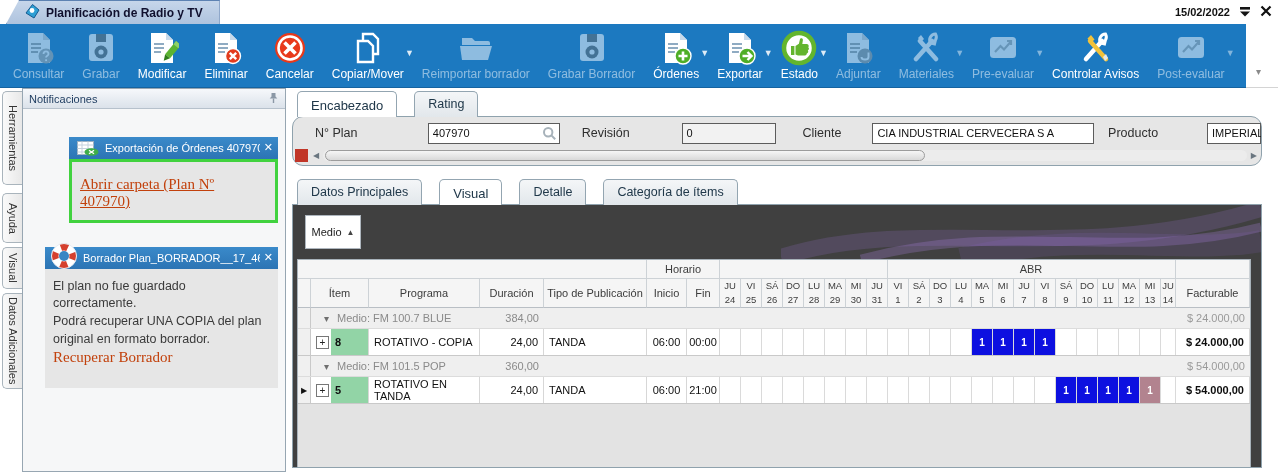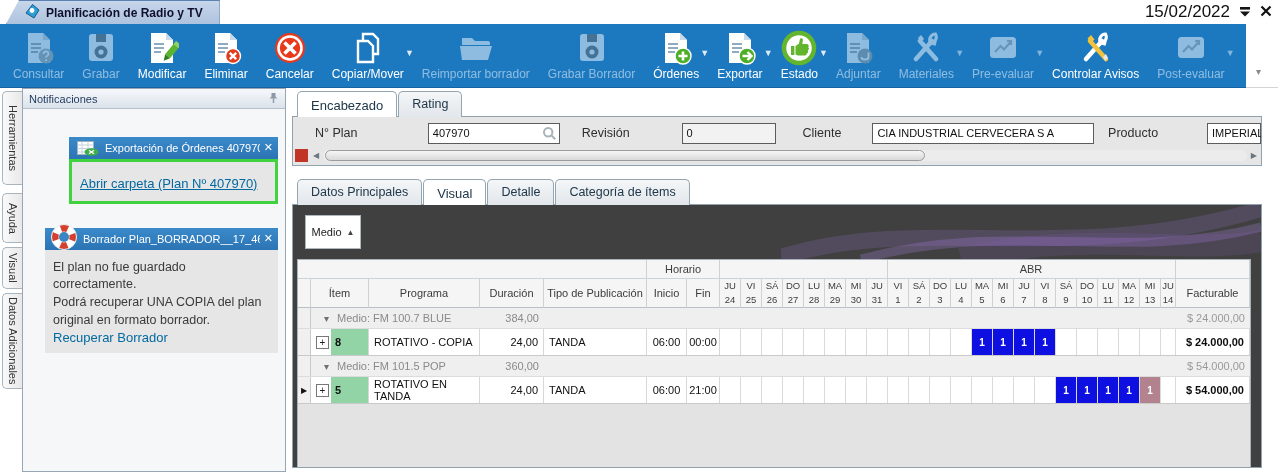--- a/index.html
+++ b/index.html
@@ -6,21 +6,21 @@
   html,body { width:1278px; height:472px; overflow:hidden; background:#fff;
     font-family:"Liberation Sans","DejaVu Sans",sans-serif; }
   .window { position:relative; width:1278px; height:472px; background:#fff; }
 
   
   .titlebar { position:absolute; left:0; top:0; width:1278px; height:24px; background:#fff; }
   .title-tab { position:absolute; left:6px; top:0; height:24px; display:flex; align-items:center; gap:6px;
     padding:0 16px 0 18px; background:linear-gradient(#c6d6ea,#aec3de); border:1px solid #5d82b2; border-bottom:none;
     clip-path:polygon(13px 0, 100% 0, 100% 100%, 0 100%); font-weight:bold; font-size:12px; color:#10102e; }
   .titlebar-right { position:absolute; right:6px; top:0; height:24px; display:flex; align-items:center; gap:9px; }
-  .date-display { font-size:17px; font-weight:normal; color:#111; }
+  .date-display { font-size:11px; font-weight:bold; color:#111; }
 
   
   .toolbar { position:absolute; left:0; top:24px; width:1246px; height:64px; background:#1c79c0;
     border-bottom:1px solid #1563a0; display:flex; align-items:stretch; padding:2px 0 0 4px; }
   .toolbar-overflow { position:absolute; left:1246px; top:24px; width:32px; height:64px; background:#fff;
     border-bottom:1px solid #d4d4d4; }
   .toolbar-overflow .ovf { position:absolute; left:10px; top:42px; color:#8a8a8a; font-size:10px; }
   .tbtn { position:relative; display:flex; flex-direction:column; align-items:center; justify-content:flex-start;
     padding:3px 9px 2px 9px; color:#fff; cursor:default; }
   .tbtn .iconwrap { height:38px; display:flex; align-items:center; justify-content:center; }
@@ -43,41 +43,41 @@
   .notif-header { height:20px; background:linear-gradient(#f6f8fb,#dbe2ea); border-bottom:1px solid #b6c1cc;
     display:flex; align-items:center; justify-content:space-between; padding:0 6px; }
   .notif-title { font-size:11px; color:#1c3a5e; }
   .notif-card { position:relative; margin:0 0 0 22px; width:233px; }
   .card1 { margin-top:28px;padding-left:24px; }
   .card2 { margin-top:24px; }
   .card-header { position:relative; height:22px; background:linear-gradient(#3a8aca,#2c74b4); color:#fff;
     display:flex; align-items:center; font-size:11px; padding:0 18px 0 8px; }
   .card-header .card-title { white-space:nowrap; overflow:hidden; flex:1; }
   .card-close { position:absolute; right:5px; top:4px; font-size:11px; font-weight:bold; color:#fff; line-height:12px; }
-  .card-body { background:#e6e6e6; padding:9px 8px 8px 8px; font-size:12.5px; color:#3a3a3a; }
+  .card-body { background:#e6e6e6; padding:9px 8px 22px 8px; font-size:12.5px; color:#3a3a3a; }
   .card1 .card-body { border:3px solid #41d23f; padding:10px 8px; }
   .card-line { margin-bottom:4px; line-height:17px; }
-  .card-link { color:#0369a1; font-size:13px; display:inline-block; margin-top:4px; }
+  .card-link { color:#c2410c; font-size:15px; display:inline-block; margin-top:4px;font-family:Liberation Serif, serif; }
   .card-link.u { text-decoration:underline; }
   .excel-ico { display:inline-flex; margin-right:6px; }
   .buoy-ico { position:absolute; left:4px; top:-6px; }
   .card2 .card-title { margin-left:30px; }
   .card2 .card-line { margin-bottom:1px; }
   .card2 .card-link { margin-top:0; }
 
   
-  .tabs { position:relative; display:flex; gap:1px; padding-left:5px; z-index:3;text-align:right; }
+  .tabs { position:relative; display:flex; gap:17px; padding-left:5px; z-index:3;text-align:right; }
   .tab { border:1px solid #93a5b1; border-bottom:none; border-radius:5px 5px 0 0; background:linear-gradient(#f4f6f8,#e2e7eb);
     font-size:12.5px; color:#20384a; padding:5px 13px 4px 13px; position:relative; top:1px; white-space:nowrap; }
   .tab.active { background:#fff; font-size:13px; padding-top:6px; z-index:4; }
   .panel-body { position:relative; border:1px solid #8fa2ad; background:#e6e6e6; }
 
   
   .enc-panel { position:absolute; left:292px; top:90px; width:970px; }
-  .enc-body { height:50px; }
+  .enc-body { height:50px;border-radius:11px; }
   .fields { display:flex; align-items:center; height:32px; padding-left:22px; overflow:hidden; }
   .flabel { font-size:12.5px; color:#2e2e2e; }
   .finput { height:21px; border:1px solid #5c5c5c; background:#fff; font-size:11px; color:#111;
     display:flex; align-items:center; padding:0 4px; position:relative; }
   .finput.ro { background:#f2f2f2; }
   .finput .mag { position:absolute; right:2px; top:2px; }
   .enc-scroll { position:absolute; left:20px; right:4px; bottom:3px; height:13px; display:flex; align-items:center; }
   .sb-arrow { font-size:8px; color:#6a7680; width:10px; }
   .sb-track { flex:1; height:11px; background:#ececec; border-radius:6px; position:relative; }
   .sb-thumb { position:absolute; left:2px; top:0; width:600px; height:11px; background:linear-gradient(#f6f6f6,#d9d9d9);

